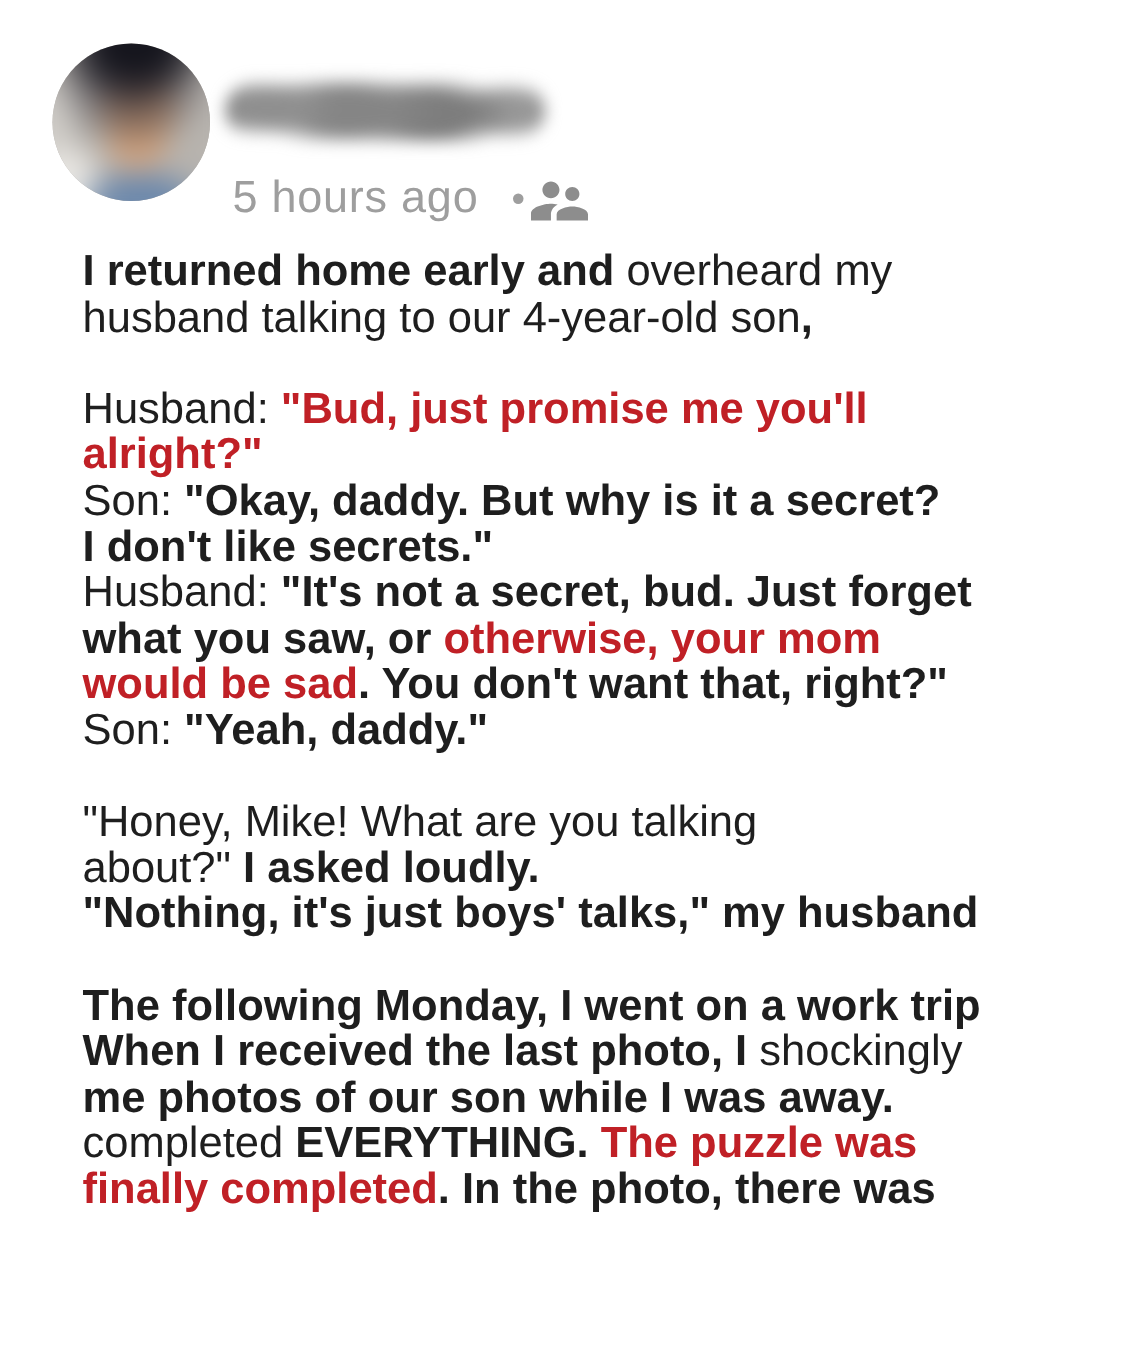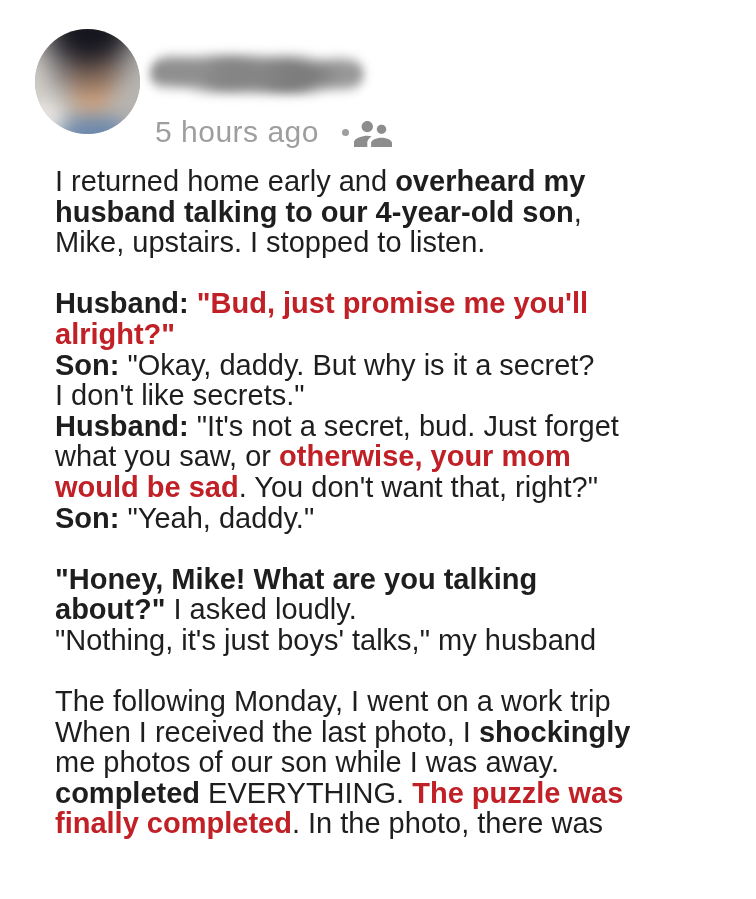--- a/index.html
+++ b/index.html
@@ -71,22 +71,22 @@
   .post-body {
     position: absolute; left: 55px; top: 142px;
     font-size: 29px;
     color: var(--text, #1e1e1e);
   }
   .paragraph + .paragraph { margin-top: 30.6px; }
   .line {
     height: 30.6px; line-height: 30.6px;
     white-space: nowrap;
   }
-  .seg-n { font-weight: 400; }
-  .seg-b { font-weight: 700; }
+  .seg-n { font-weight: 700; }
+  .seg-b { font-weight: 400; }
   .seg-r { font-weight: 700; color: var(--highlight-red, #c02026); }
 </style>
 </head>
 <body>
 
 <div class="screen">
 
   <header>
     <div class="avatar">
       <div class="avatar-blur"></div>
@@ -96,21 +96,20 @@
     <span class="meta-dot"></span>
     <svg class="people-icon" viewBox="2 4.5 20 15" preserveAspectRatio="none" aria-hidden="true">
       <path d="M16.5 12c1.38 0 2.49-1.12 2.49-2.5S17.88 7 16.5 7C15.12 7 14 8.12 14 9.5s1.12 2.5 2.5 2.5zM9 11c1.66 0 2.99-1.34 2.99-3S10.66 5 9 5C7.34 5 6 6.34 6 8s1.34 3 3 3zm7.5 3c-1.83 0-5.5.92-5.5 2.75V19h11v-2.25c0-1.83-3.67-2.75-5.5-2.75zM9 13c-2.33 0-7 1.17-7 3.5V19h7v-2.25c0-.85.33-2.34 2.37-3.47C10.5 13.1 9.66 13 9 13z"></path>
     </svg>
   </header>
 
   <main class="post-body">
       <div class="paragraph">
         <div class="line"><span class="seg-n">I returned home early and </span><span class="seg-b">overheard my</span></div>
         <div class="line"><span class="seg-b">husband talking to our 4-year-old son</span><span class="seg-n">,</span></div>
-        <div class="line"><span class="seg-n">Mike, upstairs. I stopped to listen.</span></div>
       </div>
       <div class="paragraph">
         <div class="line"><span class="seg-b">Husband: </span><span class="seg-r">"Bud, just promise me you'll</span></div>
         <div class="line"><span class="seg-r">alright?"</span></div>
         <div class="line"><span class="seg-b">Son: </span><span class="seg-n">"Okay, daddy. But why is it a secret?</span></div>
         <div class="line"><span class="seg-n">I don't like secrets."</span></div>
         <div class="line"><span class="seg-b">Husband: </span><span class="seg-n">"It's not a secret, bud. Just forget</span></div>
         <div class="line"><span class="seg-n">what you saw, or </span><span class="seg-r">otherwise, your mom</span></div>
         <div class="line"><span class="seg-r">would be sad</span><span class="seg-n">. You don't want that, right?"</span></div>
         <div class="line"><span class="seg-b">Son: </span><span class="seg-n">"Yeah, daddy."</span></div>

